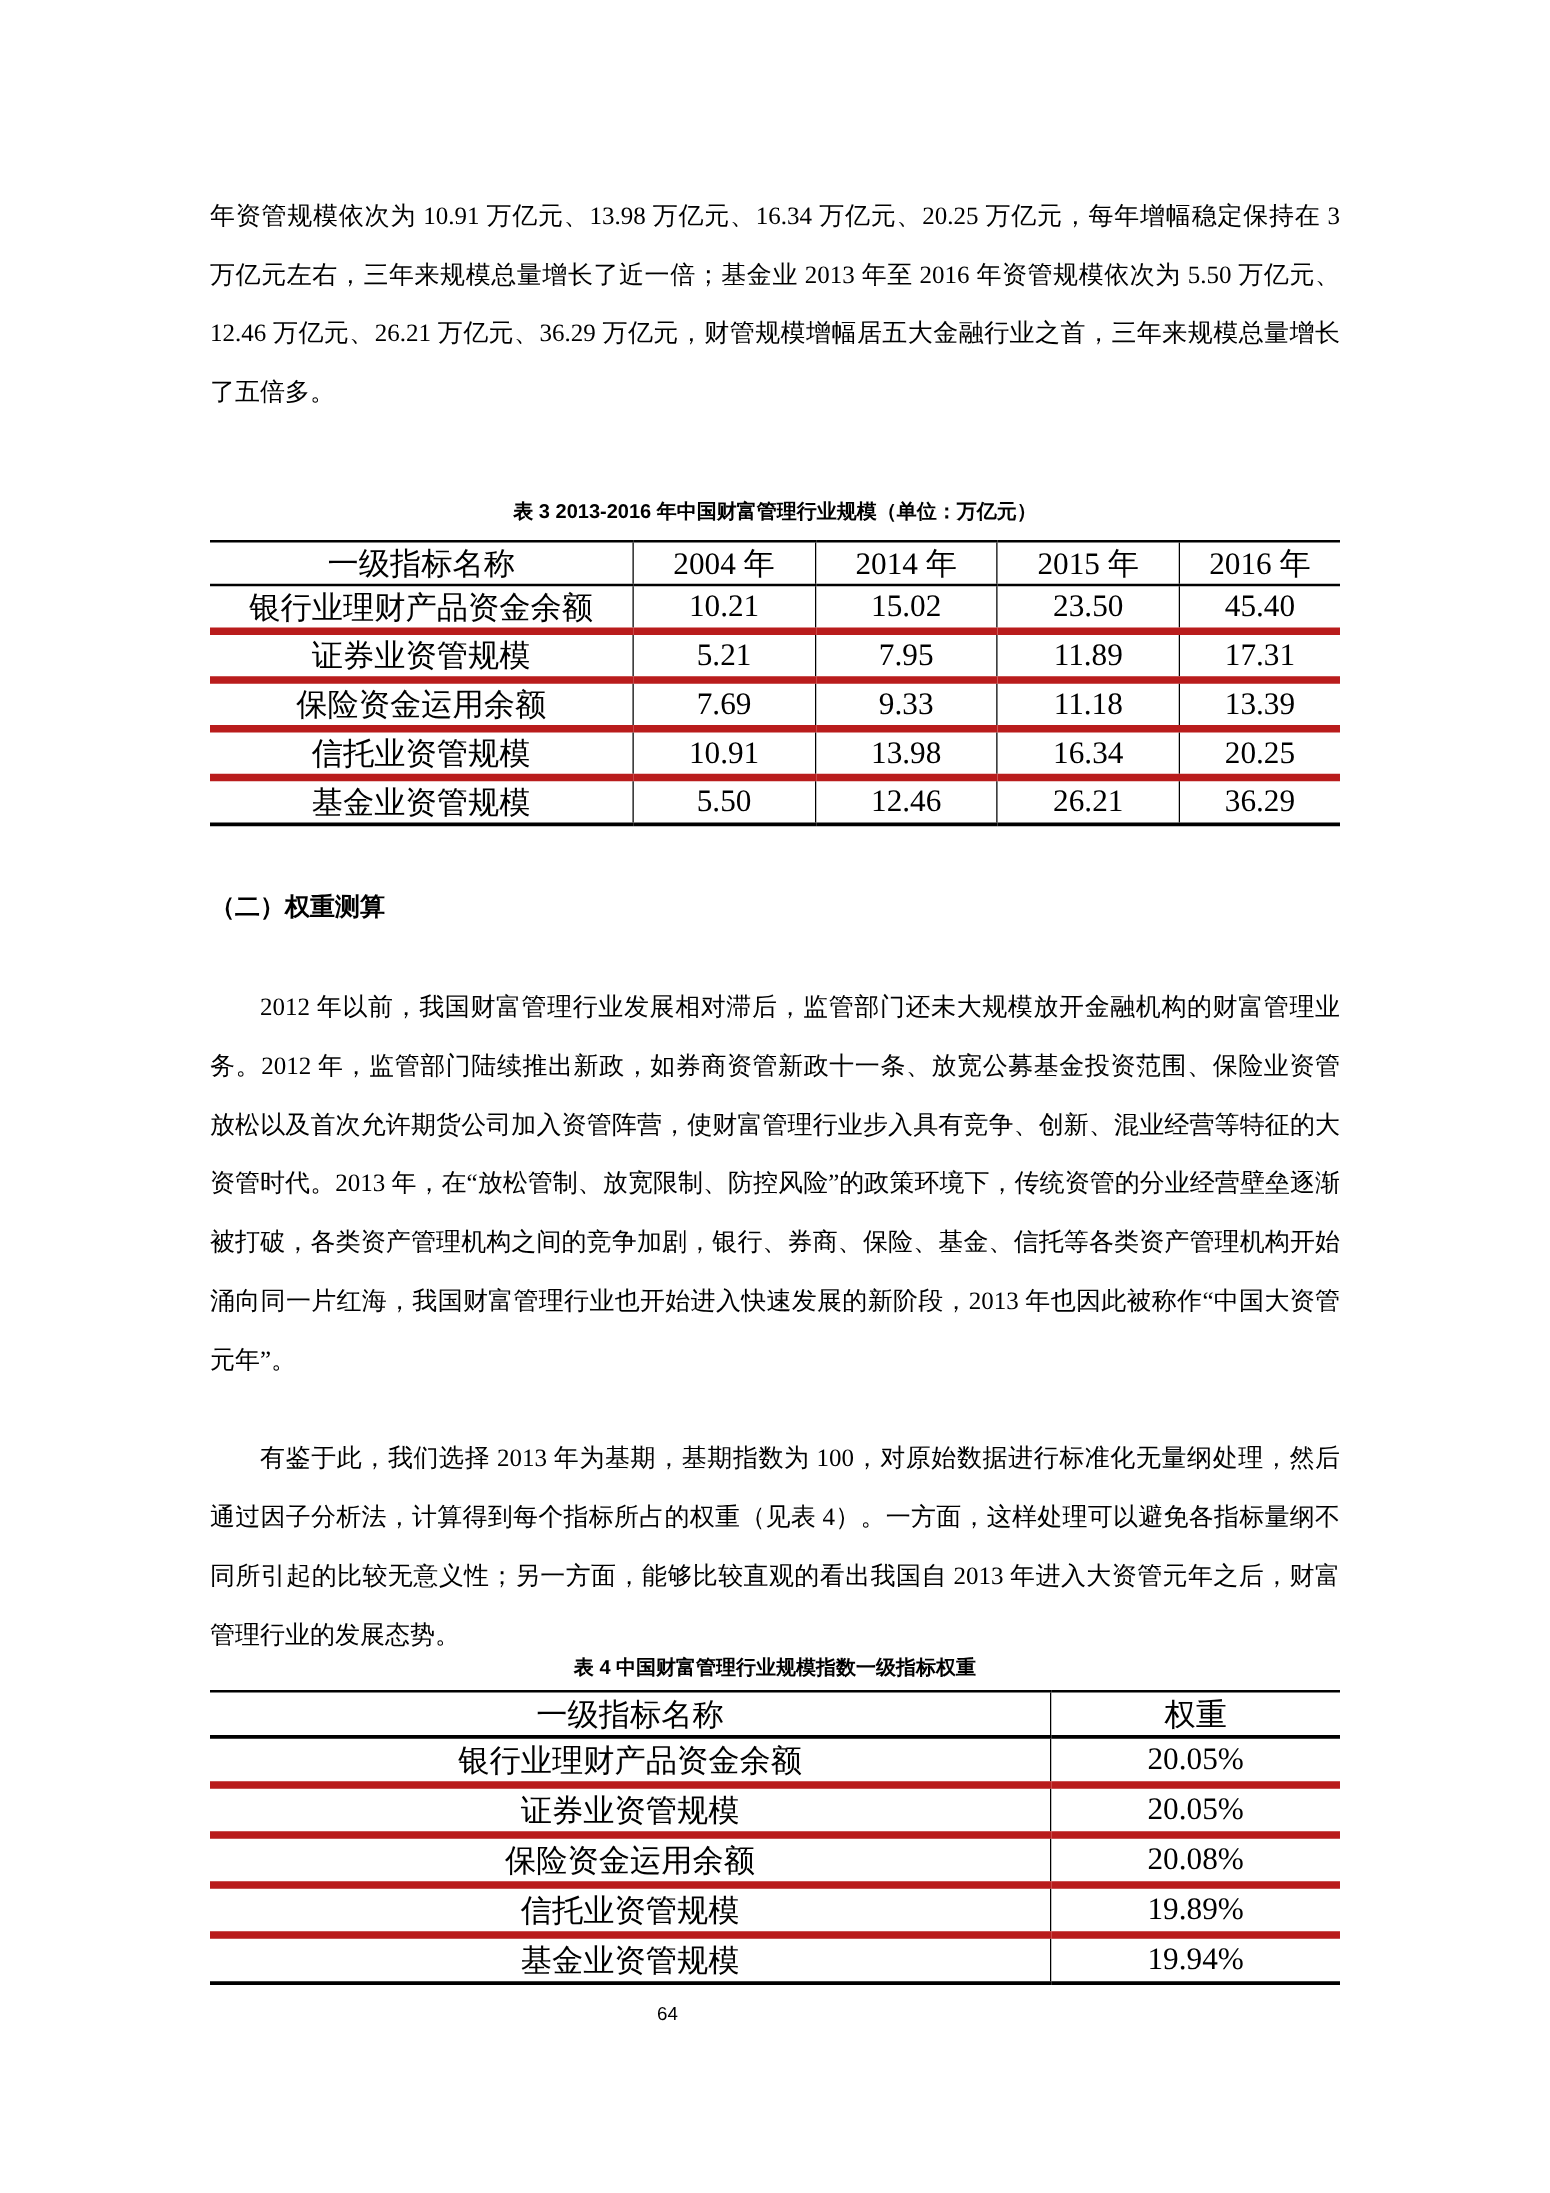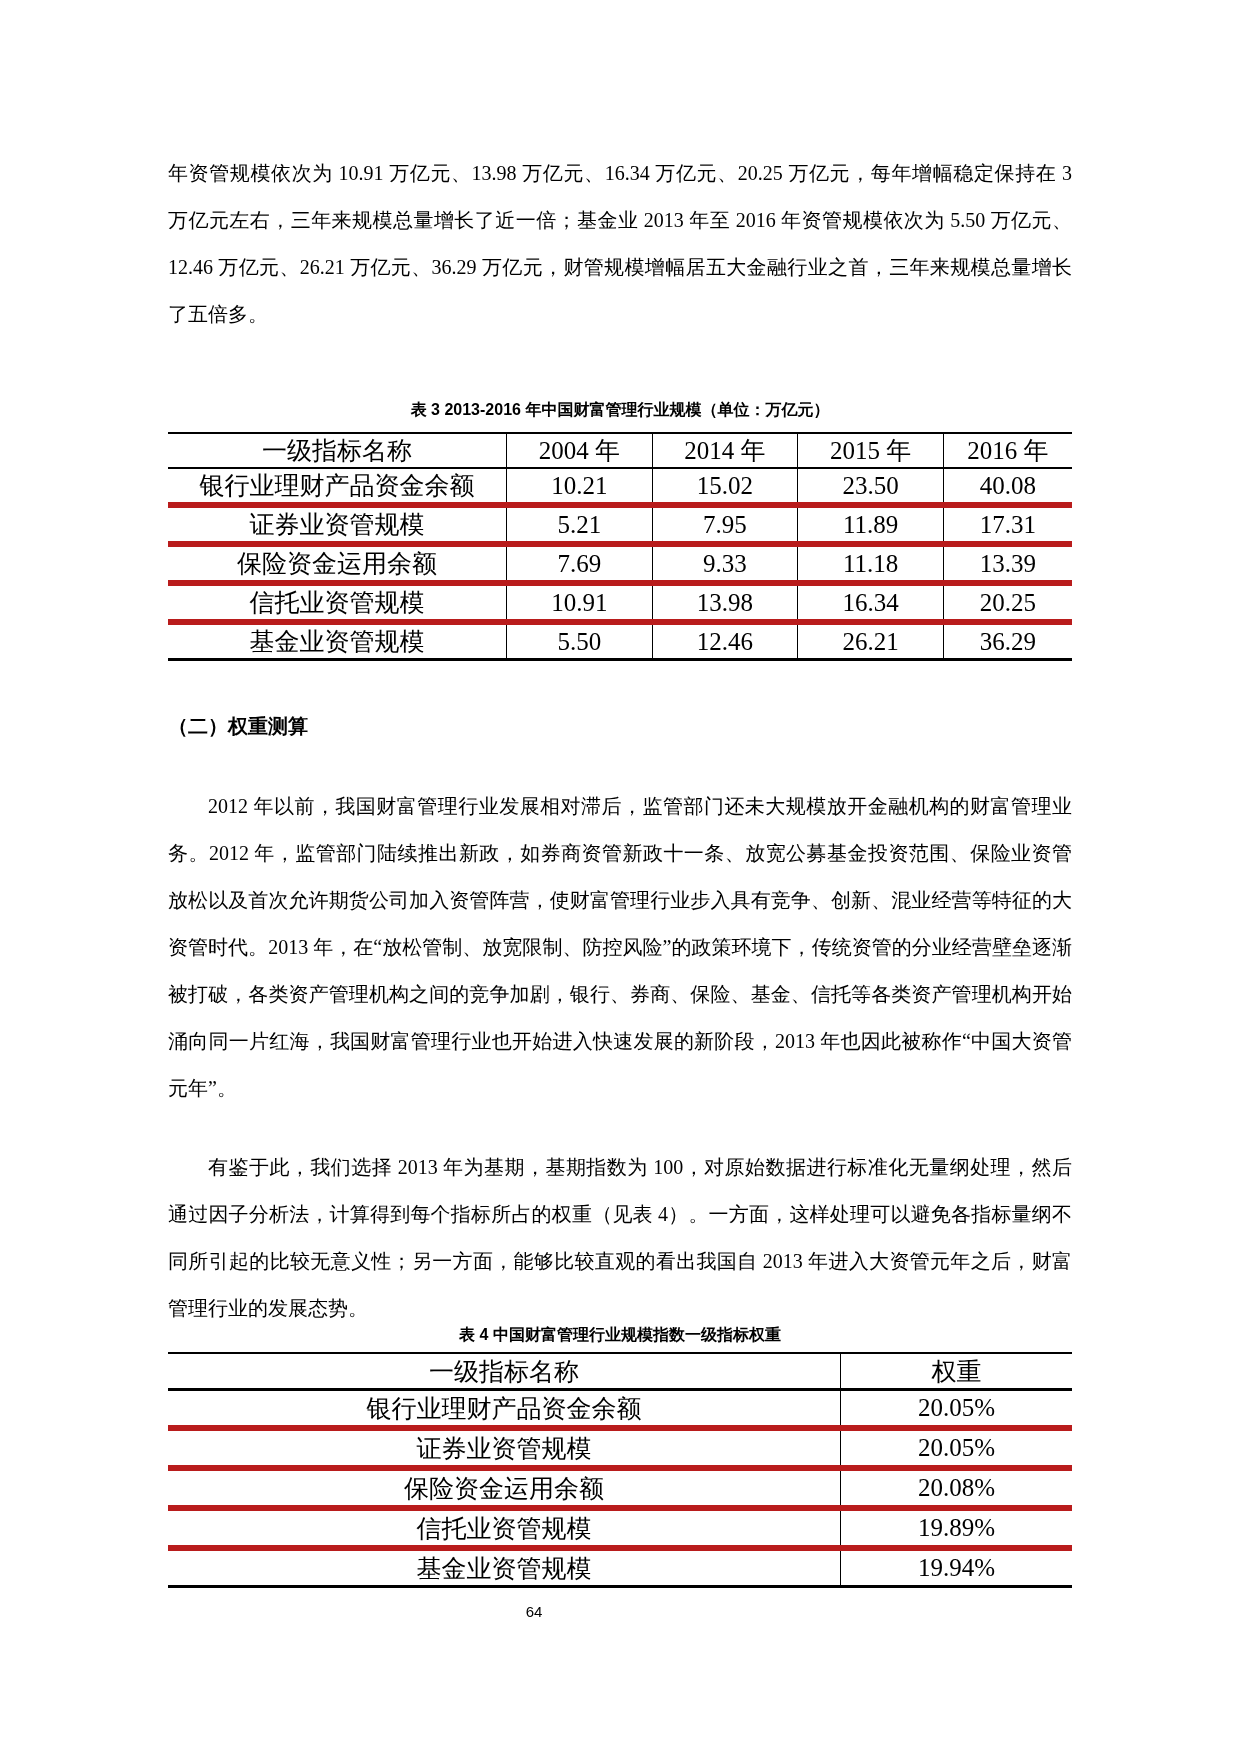--- a/index.html
+++ b/index.html
@@ -95,21 +95,21 @@
     <th>2004 年</th>
     <th>2014 年</th>
     <th>2015 年</th>
     <th>2016 年</th>
   </tr>
   <tr class="row">
     <td>银行业理财产品资金余额</td>
     <td>10.21</td>
     <td>15.02</td>
     <td>23.50</td>
-    <td>40.08</td>
+    <td>45.40</td>
   </tr>
   <tr class="row">
     <td>证券业资管规模</td>
     <td>5.21</td>
     <td>7.95</td>
     <td>11.89</td>
     <td>17.31</td>
   </tr>
   <tr class="row">
     <td>保险资金运用余额</td>

